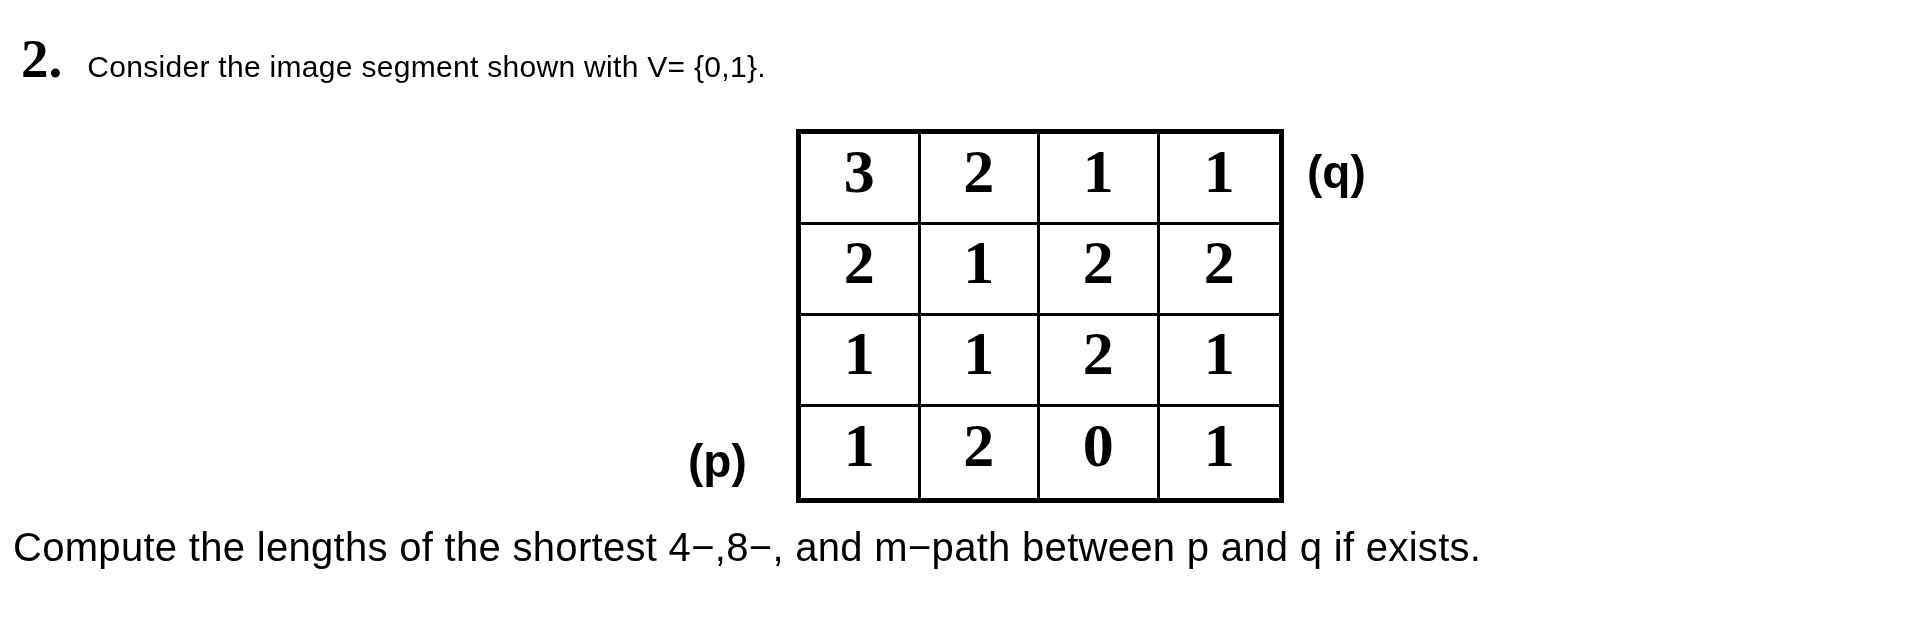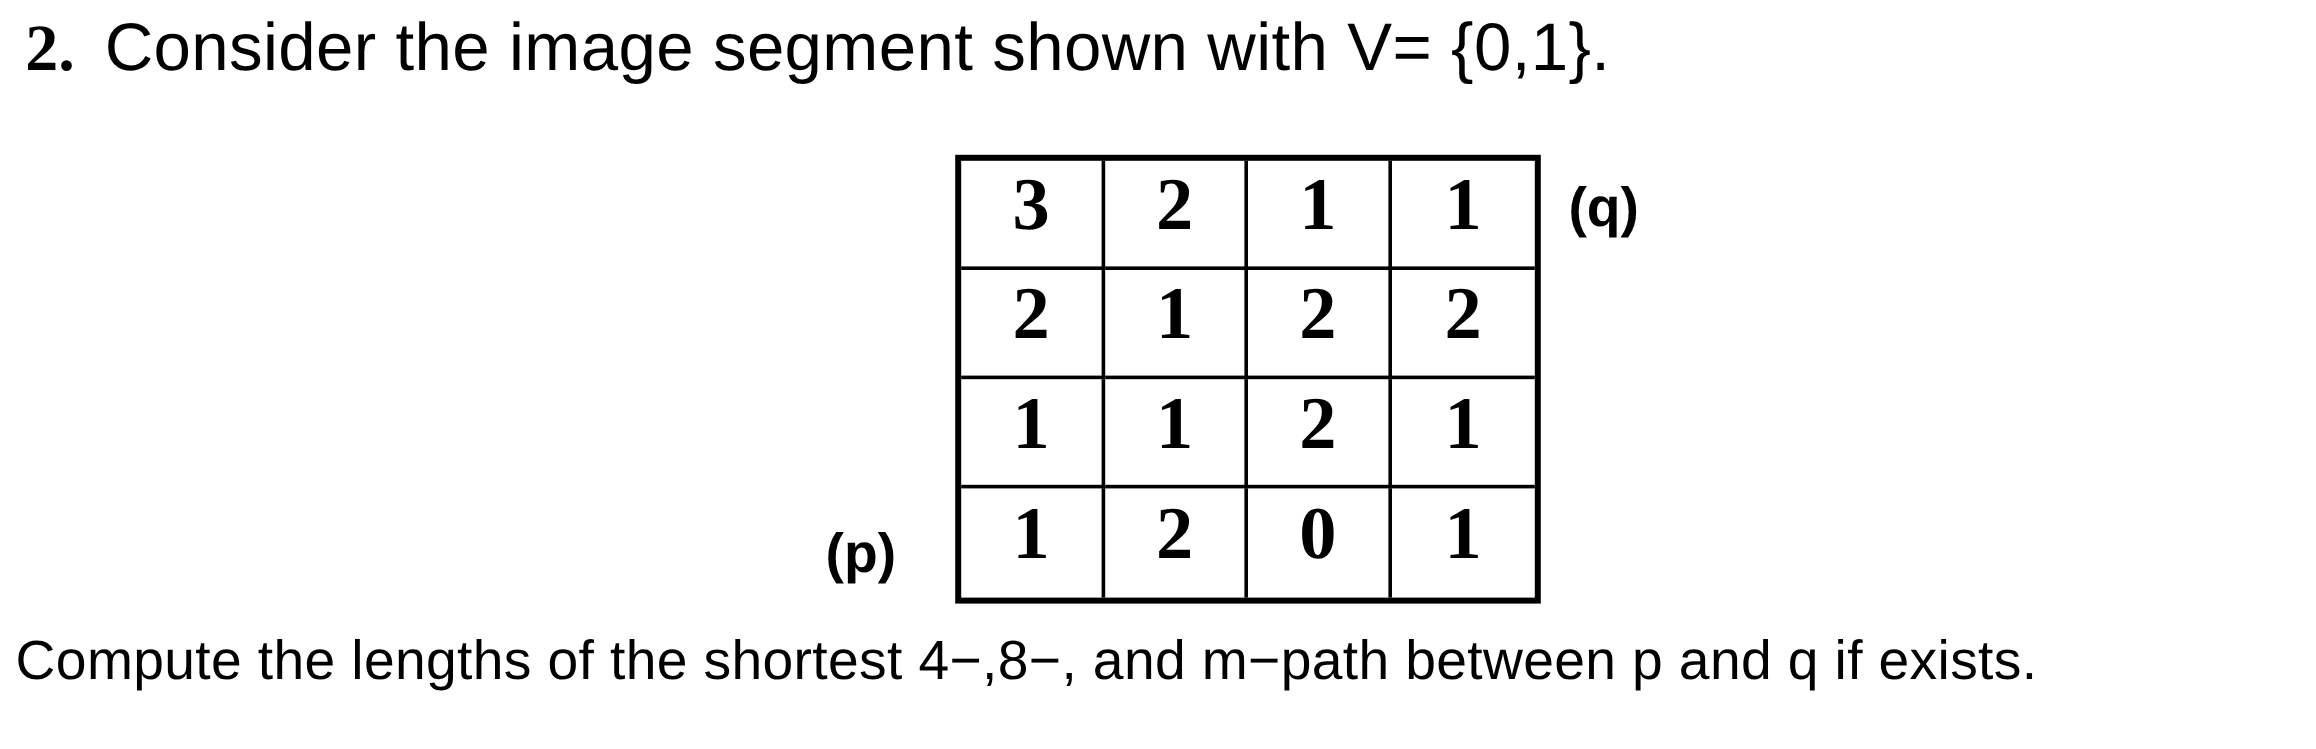--- a/index.html
+++ b/index.html
@@ -13,22 +13,23 @@
     position:absolute;left:21px;top:4px;
     display:flex;align-items:baseline;gap:25px;
     white-space:nowrap;
   }
   .q-num{
     font-family:"Liberation Serif",serif;
     font-weight:700;font-size:55px;line-height:1.1;
   }
   .q-text{
     font-family:"Liberation Sans",sans-serif;
-    font-weight:400;font-size:56px;line-height:1.25;
+    font-weight:400;font-size:30px;line-height:1.25;
     letter-spacing:0.3px;
+    margin-top:44px;
   }
   .grid-table{
     position:absolute;left:796px;top:129px;
     width:488px;height:374px;
     box-sizing:border-box;
     border:5px solid #000000;
     display:grid;
     grid-template-columns:repeat(4,1fr);
     grid-template-rows:repeat(4,1fr);
     background:#ffffff;
@@ -50,21 +51,21 @@
     font-weight:700;font-size:46px;line-height:1.1;
   }
   .p-label{
     position:absolute;left:688px;top:436px;
     font-family:"Liberation Sans",sans-serif;
     font-weight:700;font-size:46px;line-height:1.1;
   }
   .instruction{
     position:absolute;left:13px;top:522px;
     font-family:"Liberation Sans",sans-serif;
-    font-weight:400;font-size:46px;line-height:1.25;
+    font-weight:400;font-size:40px;line-height:1.25;
     letter-spacing:0.3px;
     white-space:nowrap;
   }
 </style>
 </head>
 <body>
 
 <div class="page">
 
   <div class="question-line">

